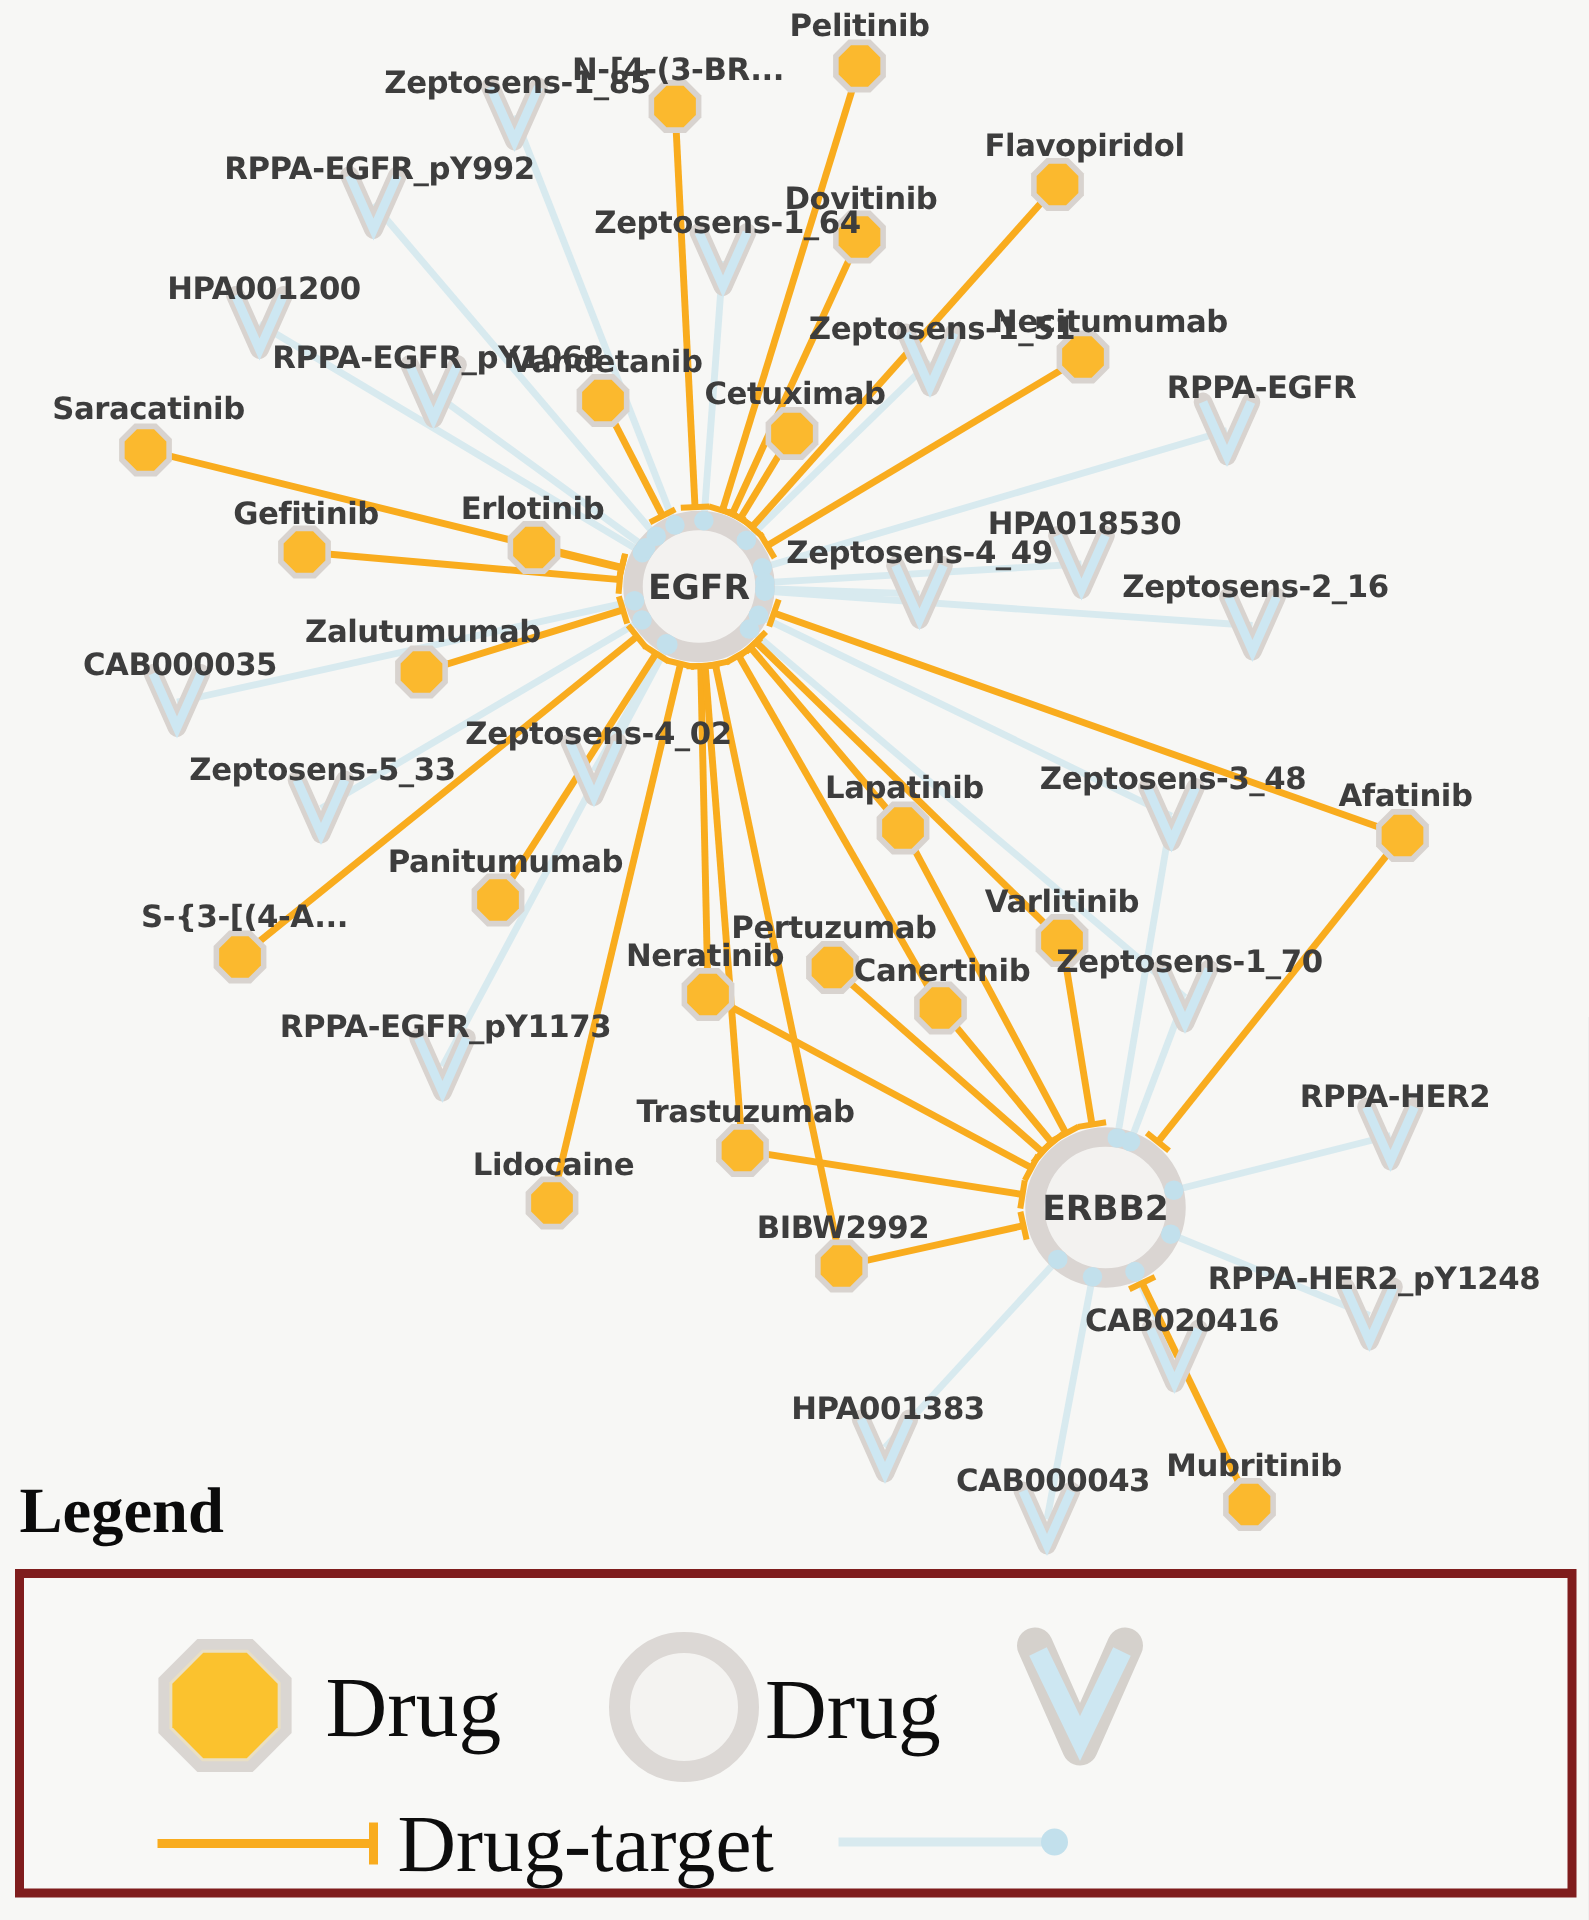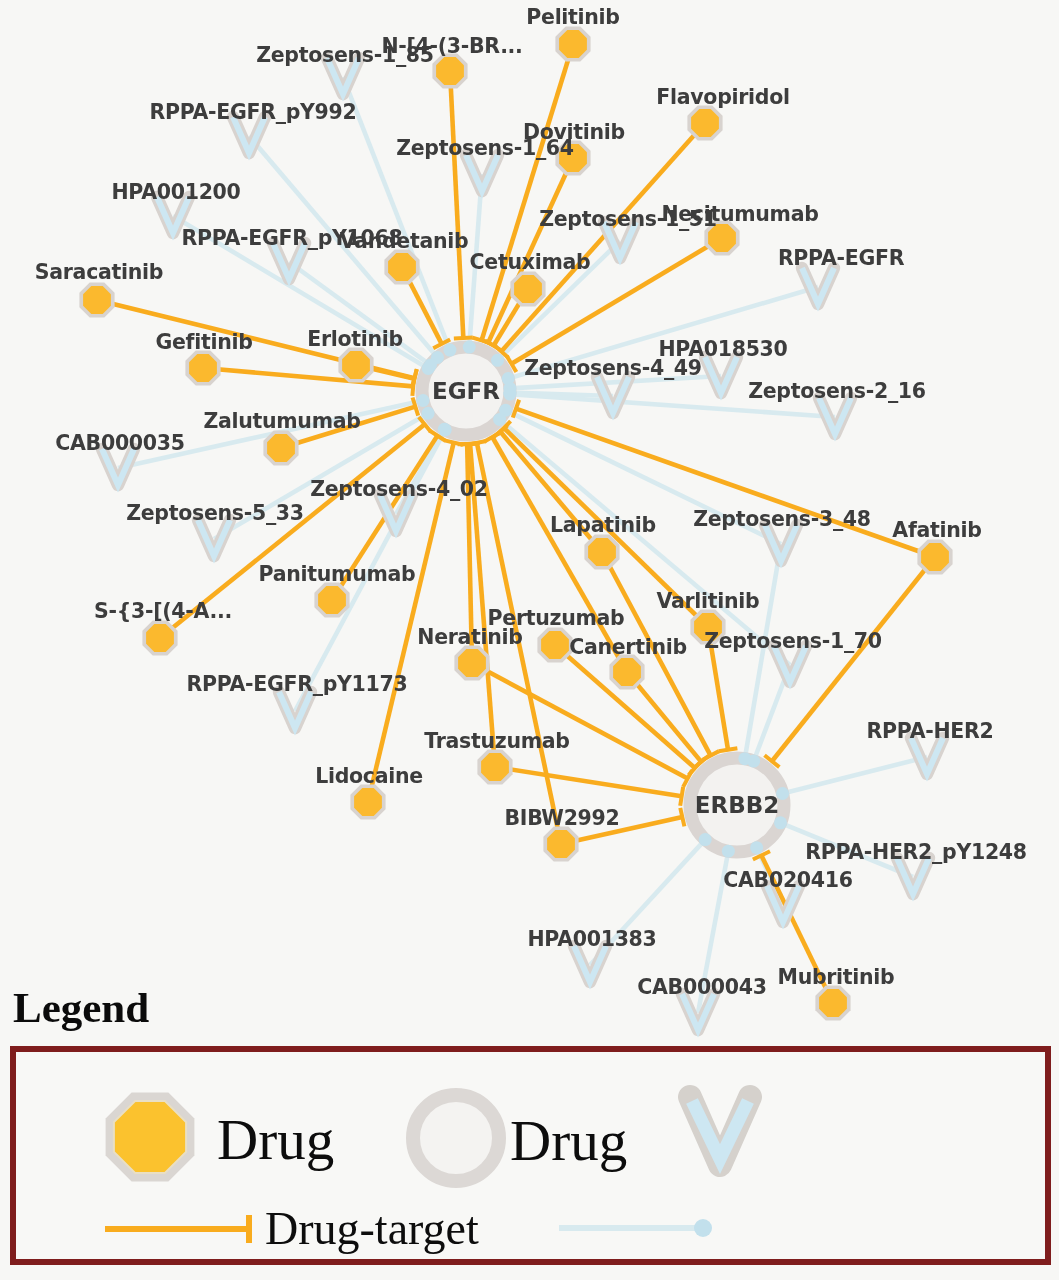--- a/index.html
+++ b/index.html
@@ -18,21 +18,21 @@
     border:6px solid #7f1d1d;background:#f8f8f6;
   }
   .legend-box .abs{position:absolute;}
   .ltype{
     font-family:"Liberation Serif","DejaVu Serif",serif;
     font-size:57px;color:#0d0d0d;line-height:1;transform:translateY(-50%);
     white-space:nowrap;
   }
   .ledge{
     font-family:"Liberation Serif","DejaVu Serif",serif;
-    font-size:46px;color:#0d0d0d;line-height:1;transform:translateY(-50%);
+    font-size:54px;color:#0d0d0d;line-height:1;transform:translateY(-50%);
     white-space:nowrap;
   }
 </style>
 </head>
 <body>
 
 <div class="stage">
   <svg id="net" width="1059" height="1280" viewBox="0 0 1059 1280">
       <g>
         <line x1="343" y1="77" x2="449.9516711433897" y2="350.03109543922255" stroke="#D8EAEF" stroke-width="4.6"></line>

